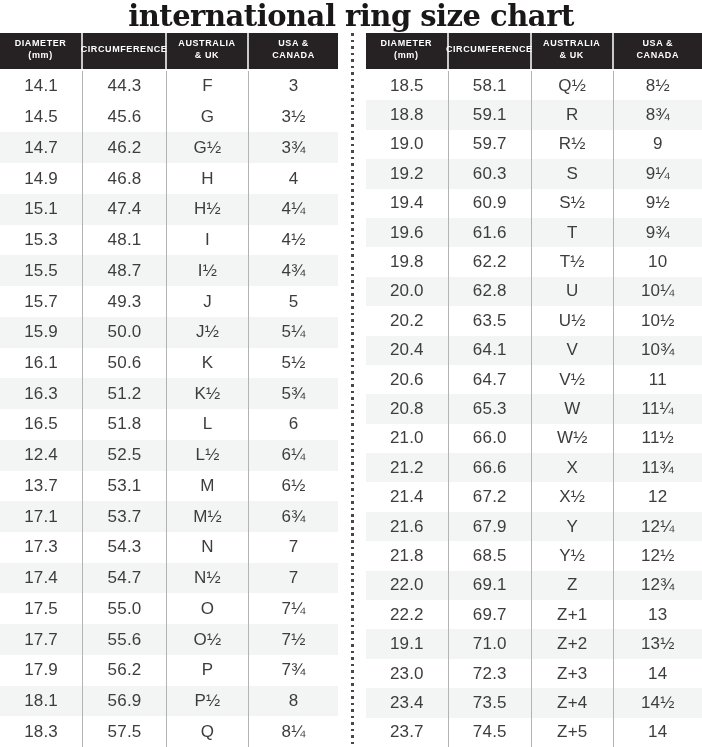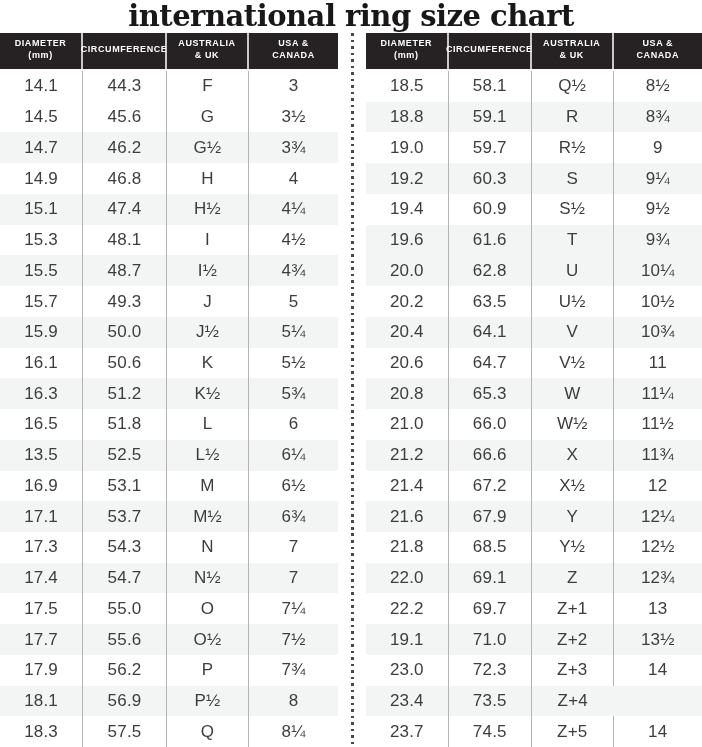--- a/index.html
+++ b/index.html
@@ -183,27 +183,27 @@
           <div class="tcell">K½</div>
           <div class="tcell">5¾</div>
         </div>
         <div class="trow">
           <div class="tcell">16.5</div>
           <div class="tcell">51.8</div>
           <div class="tcell">L</div>
           <div class="tcell">6</div>
         </div>
         <div class="trow alt">
-          <div class="tcell">13.5</div>
+          <div class="tcell">12.4</div>
           <div class="tcell">52.5</div>
           <div class="tcell">L½</div>
           <div class="tcell">6¼</div>
         </div>
         <div class="trow">
-          <div class="tcell">16.9</div>
+          <div class="tcell">13.7</div>
           <div class="tcell">53.1</div>
           <div class="tcell">M</div>
           <div class="tcell">6½</div>
         </div>
         <div class="trow alt">
           <div class="tcell">17.1</div>
           <div class="tcell">53.7</div>
           <div class="tcell">M½</div>
           <div class="tcell">6¾</div>
         </div>
@@ -305,20 +305,26 @@
           <div class="tcell">60.9</div>
           <div class="tcell">S½</div>
           <div class="tcell">9½</div>
         </div>
         <div class="trow alt">
           <div class="tcell">19.6</div>
           <div class="tcell">61.6</div>
           <div class="tcell">T</div>
           <div class="tcell">9¾</div>
         </div>
+        <div class="trow">
+          <div class="tcell">19.8</div>
+          <div class="tcell">62.2</div>
+          <div class="tcell">T½</div>
+          <div class="tcell">10</div>
+        </div>
         <div class="trow alt">
           <div class="tcell">20.0</div>
           <div class="tcell">62.8</div>
           <div class="tcell">U</div>
           <div class="tcell">10¼</div>
         </div>
         <div class="trow">
           <div class="tcell">20.2</div>
           <div class="tcell">63.5</div>
           <div class="tcell">U½</div>
@@ -393,20 +399,21 @@
         <div class="trow">
           <div class="tcell">23.0</div>
           <div class="tcell">72.3</div>
           <div class="tcell">Z+3</div>
           <div class="tcell">14</div>
         </div>
         <div class="trow alt">
           <div class="tcell">23.4</div>
           <div class="tcell">73.5</div>
           <div class="tcell">Z+4</div>
+          <div class="tcell">14½</div>
         </div>
         <div class="trow">
           <div class="tcell">23.7</div>
           <div class="tcell">74.5</div>
           <div class="tcell">Z+5</div>
           <div class="tcell">14</div>
         </div>
       </div>
   </div>
 

